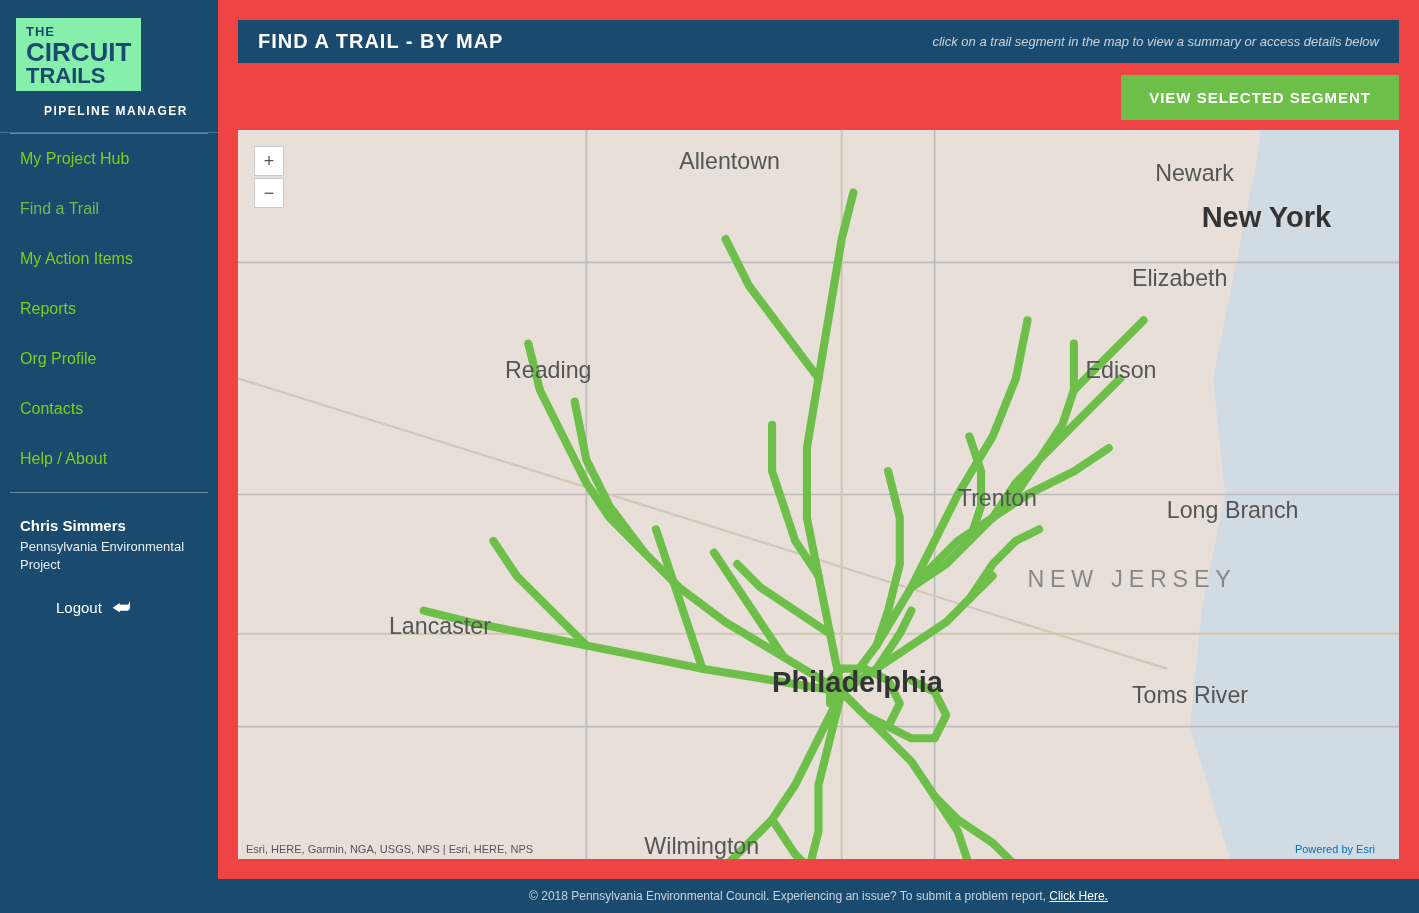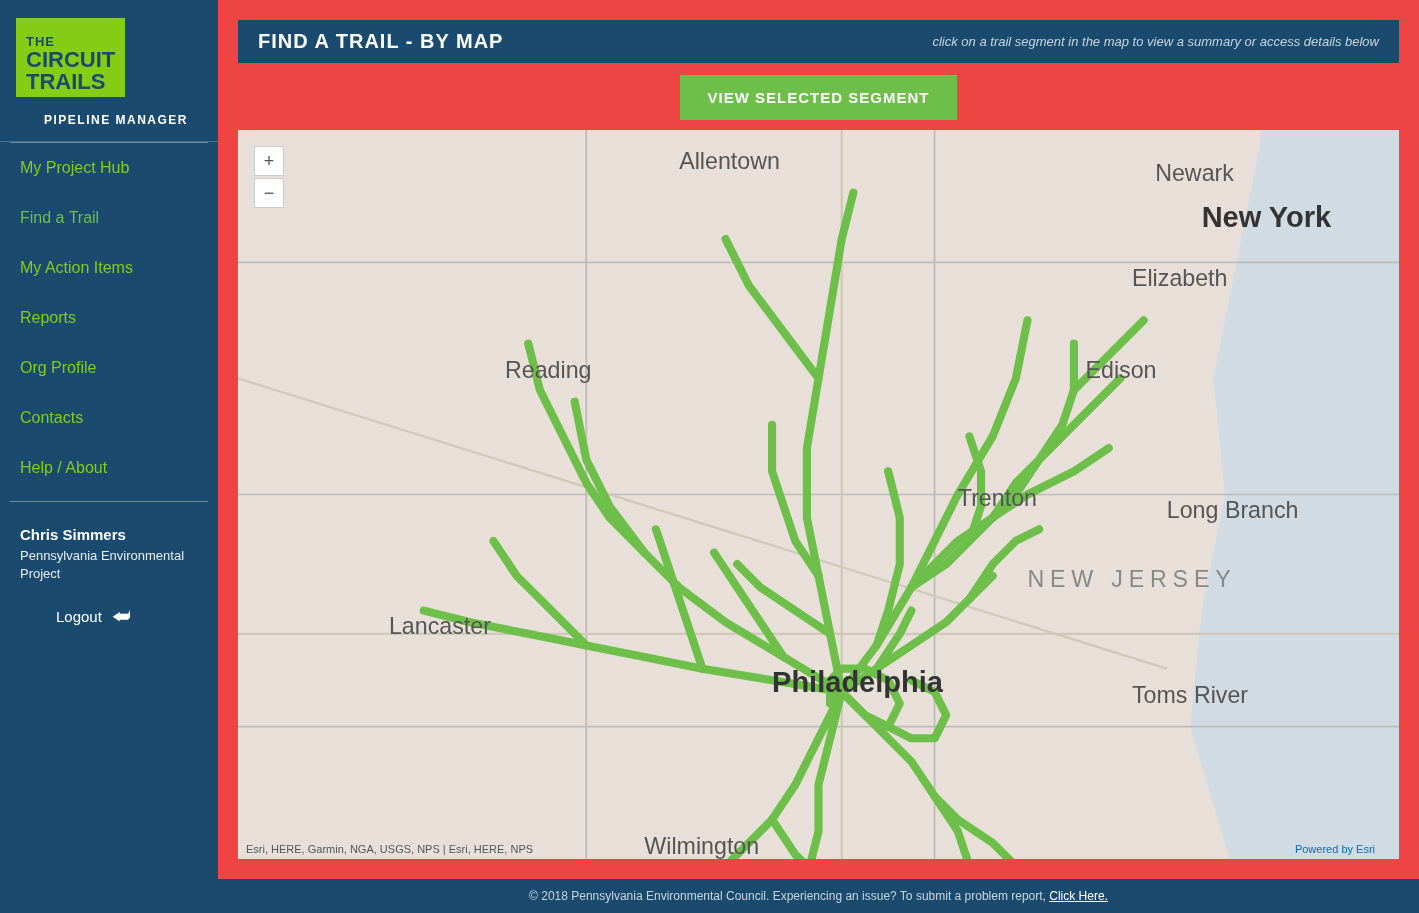--- a/index.html
+++ b/index.html
@@ -17,55 +17,55 @@
       color: white;
       position: relative;
     }
 
     .logo-area {
       padding: 18px 16px 14px;
       border-bottom: 1px solid rgba(255,255,255,0.2);
     }
 
     .logo-box {
-      background: #84cc16;
+      background: #86efac;
       display: inline-block;
-      padding: 16px 10px 4px;
-      margin-bottom: 0;
+      padding: 6px 10px 4px;
+      margin-bottom: 8px;
     }
 
     .logo-the {
       font-size: 13px;
       font-weight: 900;
       color: #1a4a6e;
       letter-spacing: 1px;
       display: block;
     }
 
     .logo-circuit {
-      font-size: 22px;
+      font-size: 26px;
       font-weight: 900;
       color: #1a4a6e;
       display: block;
       line-height: 1;
     }
 
     .logo-trails {
       font-size: 22px;
       font-weight: 900;
       color: #1a4a6e;
       display: block;
       line-height: 1;
     }
 
     .pipeline-label {
       font-size: 12px;
       letter-spacing: 1.5px;
       color: white;
-      margin-top: 16px;
+      margin-top: 5px;
       font-weight: 600;
       padding-left: 28px;
     }
 
     .nav-divider {
       border: none;
       border-top: 1px solid rgba(255,255,255,0.35);
       margin: 0 10px;
     }
 
@@ -147,21 +147,21 @@
 
     .header-hint {
       color: rgba(255,255,255,0.75);
       font-size: 13px;
       font-style: italic;
     }
 
     
     .view-btn-row {
       display: flex;
-      justify-content: center;
+      justify-content: flex-end;
       margin-bottom: 10px;
     }
 
     .view-selected-btn {
       background: #6dbf4a;
       color: white;
       border: none;
       padding: 14px 28px;
       font-size: 15px;
       font-weight: 700;

